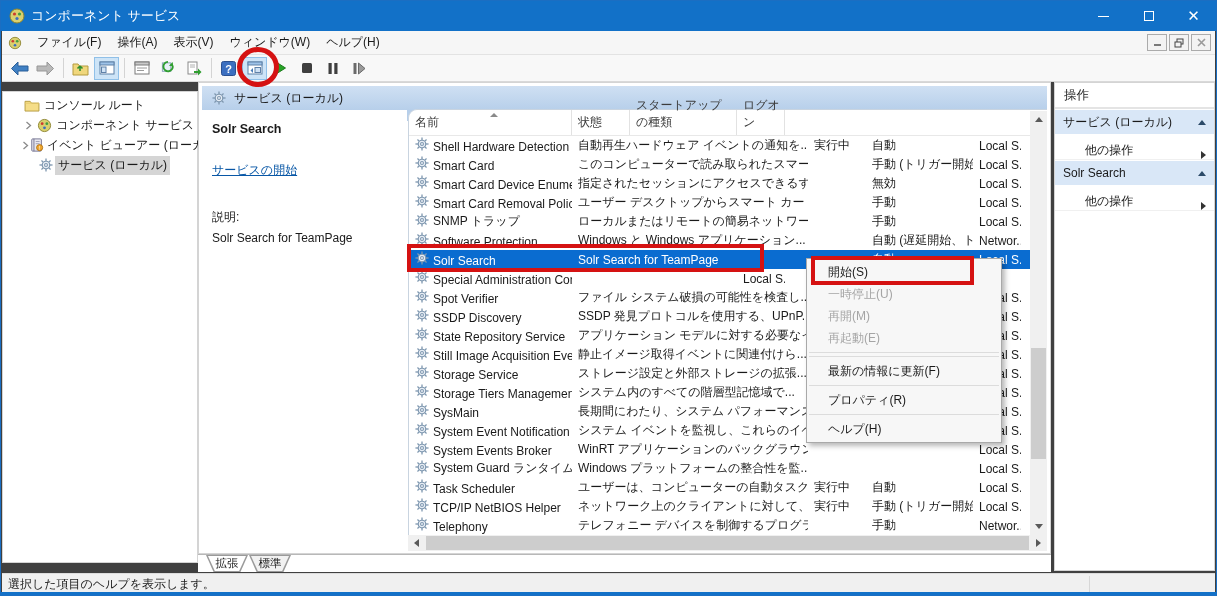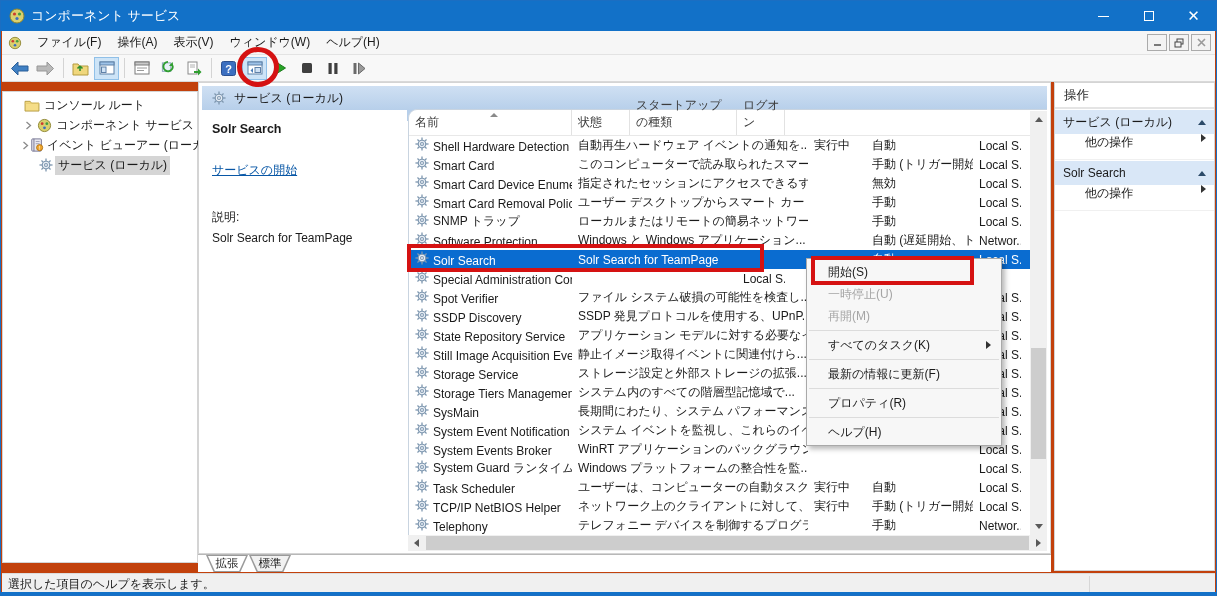--- a/index.html
+++ b/index.html
@@ -1,17 +1,17 @@
 <!DOCTYPE html>
 <html><head>
 <meta charset="utf-8">
 <style>
   * { margin:0; padding:0; box-sizing:border-box; font-family:"Liberation Sans","DejaVu Sans",sans-serif; }
   html,body { background:#808080; }
-  #win { position:relative; width:1217px; height:596px; background:#c2410c; border:1px solid #1b6ec2; overflow:hidden; }
+  #win { position:relative; width:1217px; height:596px; background:#404040; border:1px solid #1b6ec2; overflow:hidden; }
 
   
   .titlebar { position:absolute; left:0; top:0; right:0; height:30px; background:#1271c8; color:#fff; display:flex; align-items:center; }
   .titlebar .t-icon { margin:0 6px 0 8px; display:flex; }
   .titlebar .t-text { font-size:13px; flex:1; }
   .cap-btn { width:45px; height:30px; display:flex; align-items:center; justify-content:center; }
   .cap-min i { display:block; width:11px; border-top:1px solid #fff; }
   .cap-max i { display:block; width:10px; height:10px; border:1px solid #fff; }
   .cap-close { font-size:15px; }
 
@@ -72,21 +72,21 @@
   .tri.up { border-left:4px solid transparent; border-right:4px solid transparent; border-bottom:5px solid #5a5a5a; }
   .tri.dn { border-left:4px solid transparent; border-right:4px solid transparent; border-top:5px solid #5a5a5a; }
   .tri.lf { border-top:4px solid transparent; border-bottom:4px solid transparent; border-right:5px solid #5a5a5a; }
   .tri.rt { border-top:4px solid transparent; border-bottom:4px solid transparent; border-left:5px solid #5a5a5a; }
 
   
   .act-panel { position:absolute; left:1053px; top:81px; width:161px; height:489px; background:#fff; border:1px solid #d4d4d4; font-size:12px; color:#1a1a1a; }
   .act-title { height:26px; display:flex; align-items:center; padding-left:9px; border-bottom:2px solid #e4e4e4; font-size:12.5px; }
   .act-sec-head { height:24px; margin-top:1px; background:#d9e7f7; display:flex; align-items:center; padding:0 8px; }
   .act-sec-head .lbl { flex:1; }
-  .act-item { height:26px; display:flex; align-items:flex-start; padding:0 8px 0 30px; border-bottom:1px solid #f0f0f0; }
+  .act-item { height:26px; display:flex; align-items:flex-end; padding:0 8px 0 30px; border-bottom:1px solid #f0f0f0; }
   .act-item .lbl { flex:1; }
   .tri.sm-up { border-left:4px solid transparent; border-right:4px solid transparent; border-bottom:5px solid #2b4a68; }
   .tri.sm-rt { border-top:4px solid transparent; border-bottom:4px solid transparent; border-left:5px solid #333; }
 
   
   .tabstrip { position:absolute; left:197px; top:553px; width:853px; height:18px; background:#fff; border-top:1px solid #b8b8b8; }
   .tab { position:absolute; top:0; height:17px; }
   .tab .shape { position:absolute; inset:0; background:#9a9a9a; clip-path:polygon(0 0,100% 0,82% 100%,18% 100%); }
   .tab .face { position:absolute; inset:1px 2px 1px 2px; background:#fff; clip-path:polygon(0 0,100% 0,82% 100%,18% 100%); display:flex; align-items:center; justify-content:center; font-size:11.5px; color:#1a1a1a; }
   .tab.inactive .face { background:#f2f2f2; }
@@ -908,25 +908,24 @@
   <div class="ctx" id="ctx">
       <div class="ctx-item">
         <span class="lbl">開始(S)</span>
       </div>
       <div class="ctx-item disabled">
         <span class="lbl">一時停止(U)</span>
       </div>
       <div class="ctx-item disabled">
         <span class="lbl">再開(M)</span>
       </div>
+      <div class="ctx-item disabled">
+        <span class="lbl">再起動(E)</span>
+      </div>
       <div class="ctx-sep"></div>
-      <div class="ctx-item">
-        <span class="lbl">すべてのタスク(K)</span>
-        <span class="tri sm-rt"></span>
-      </div>
       <div class="ctx-sep"></div>
       <div class="ctx-item">
         <span class="lbl">最新の情報に更新(F)</span>
       </div>
       <div class="ctx-sep"></div>
       <div class="ctx-item">
         <span class="lbl">プロパティ(R)</span>
       </div>
       <div class="ctx-sep"></div>
       <div class="ctx-item">

